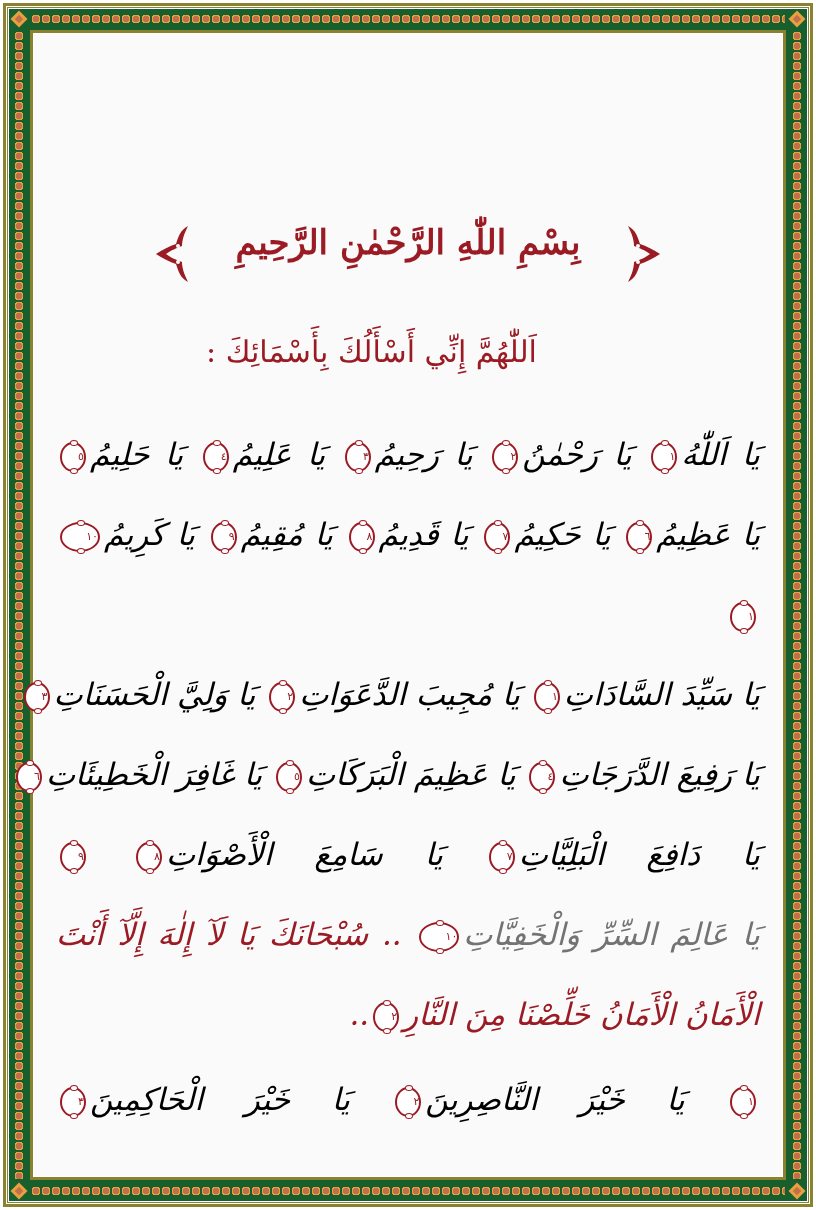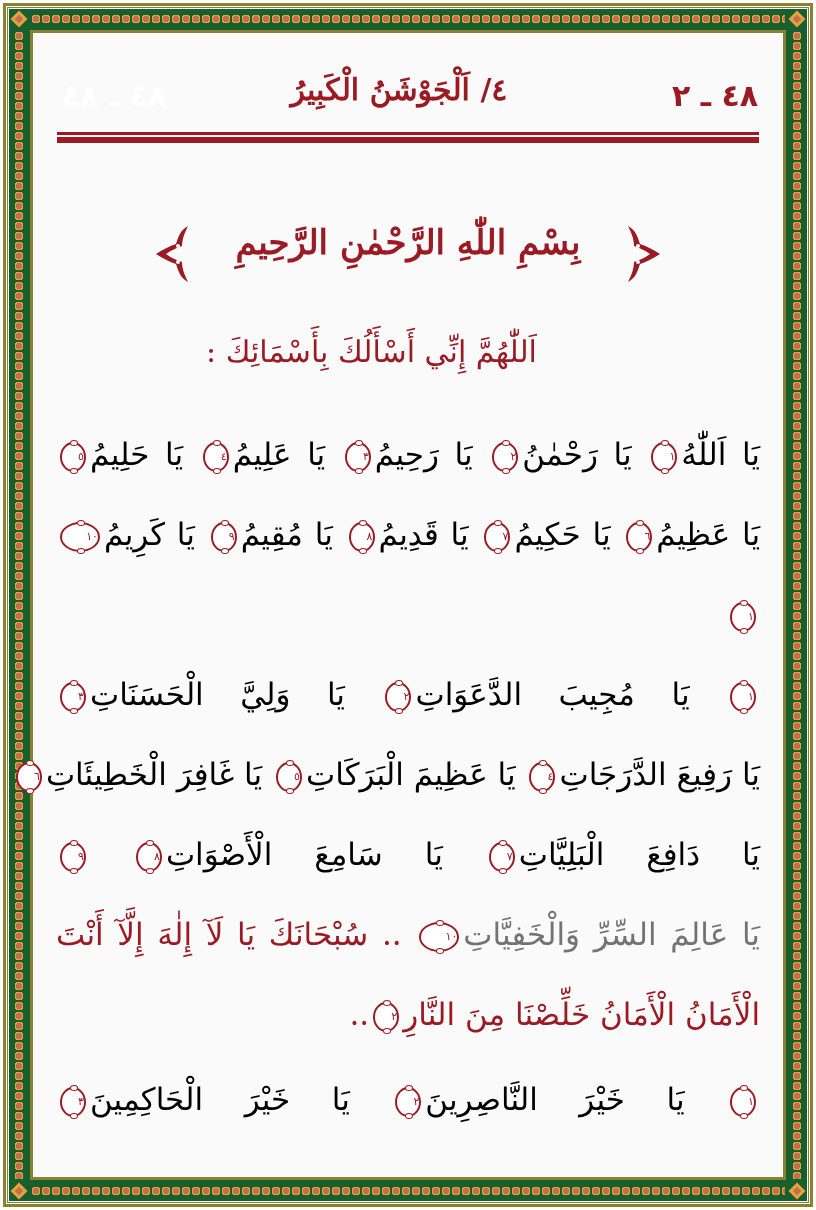--- a/index.html
+++ b/index.html
@@ -41,21 +41,21 @@
   .ornament { position:absolute; top:10px; width:36px; height:60px; }
   .ornament svg { width:100%; height:100%; }
   .orn-left { left:2px; }
   .orn-right { right:2px; transform:scaleX(-1); }
 
   
   .invocation { position:absolute; left:0; width:675px; top:300px; text-align:center; font-family:"DejaVu Serif", serif; font-size:30px; color:#9b1b24; direction:rtl; }
   .line { position:absolute; left:22px; width:704px; height:70px; direction:rtl; text-align:justify; text-align-last:justify; font-family:"DejaVu Serif", serif; font-size:31px; color:#000000; white-space:nowrap; line-height:70px; }
   .line.red { color:#9b1b24; }
   .line.short { text-align-last:right; }
-  .seg { display:inline; }
+  .seg { display:inline;font-style:italic; }
   .seg.red { color:#9b1b24; }
   .seg.black { color:#737373; }
 
   .num-medal { display:inline-block; vertical-align:middle; width:26px; height:30px; margin:0 4px; position:relative; border:2px solid #9b1b24; border-radius:50%; box-sizing:border-box; background:#fff; }
   .num-medal::before, .num-medal::after { content:""; position:absolute; left:50%; width:6px; height:4px; margin-left:-3px; border:1px solid #9b1b24; border-radius:50%; background:#fafafa; }
   .num-medal::before { top:-4px; }
   .num-medal::after { bottom:-4px; }
   .num-medal span { position:absolute; left:0; right:0; top:50%; transform:translateY(-50%); text-align:center; font-family:"DejaVu Sans", sans-serif; font-size:11px; line-height:12px; color:#9b1b24; direction:rtl; }
   .num-medal.wide { width:40px; }
 </style>
@@ -71,27 +71,20 @@
   <div class="chain-v chain-right"></div>
   <div class="corner-knot k-tl"></div>
   <div class="corner-knot k-tr"></div>
   <div class="corner-knot k-bl"></div>
   <div class="corner-knot k-br"></div>
 </div>
 <div class="frame-inner-line"></div>
 
 <div class="page">
 
-  <div class="header">
-    <div class="hdr-ghost">٤٨ ـ ٤٨</div>
-    <div class="hdr-title">٤/ اَلْجَوْشَنُ الْكَبِيرُ</div>
-    <div class="hdr-num">٤٨ ـ ٢</div>
-    <div class="rule-thin"></div>
-    <div class="rule-thick"></div>
-  </div>
 
   <div class="basmala">
     <div class="ornament orn-left">
       <svg viewBox="0 0 36 60">
           <path d="M34 2 C26 6 24 14 22 20 C16 22 8 26 2 30 C8 34 16 38 22 40 C24 46 26 54 34 58 C30 50 28 44 28 38 C22 36 16 33 12 30 C16 27 22 24 28 22 C28 16 30 10 34 2 Z" fill="#9b1b24"></path>
           <circle cx="20" cy="30" r="4" fill="#fafafa"></circle>
           <circle cx="24" cy="22" r="2" fill="#fafafa"></circle>
           <circle cx="24" cy="38" r="2" fill="#fafafa"></circle>
         </svg>
     </div>
@@ -122,21 +115,21 @@
     <span class="seg">يَا قَدِيمُ</span><span class="num-medal"><span>٨</span></span>
     <span class="seg">يَا مُقِيمُ</span><span class="num-medal"><span>٩</span></span>
     <span class="seg">يَا كَرِيمُ</span><span class="num-medal wide"><span>١٠</span></span>
   </div>
 
   <div class="line red" style="top:545px;">
     <span class="num-medal"><span>١</span></span>
   </div>
 
   <div class="line" style="top:625px;">
-    <span class="num-medal"><span>١</span></span>
+    <span class="seg">يَا سَيِّدَ السَّادَاتِ</span><span class="num-medal"><span>١</span></span>
     <span class="seg">يَا مُجِيبَ الدَّعَوَاتِ</span><span class="num-medal"><span>٢</span></span>
     <span class="seg">يَا وَلِيَّ الْحَسَنَاتِ</span><span class="num-medal"><span>٣</span></span>
   </div>
 
   <div class="line" style="top:705px;">
     <span class="seg">يَا رَفِيعَ الدَّرَجَاتِ</span><span class="num-medal"><span>٤</span></span>
     <span class="seg">يَا عَظِيمَ الْبَرَكَاتِ</span><span class="num-medal"><span>٥</span></span>
     <span class="seg">يَا غَافِرَ الْخَطِيئَاتِ</span><span class="num-medal"><span>٦</span></span>
   </div>
 

